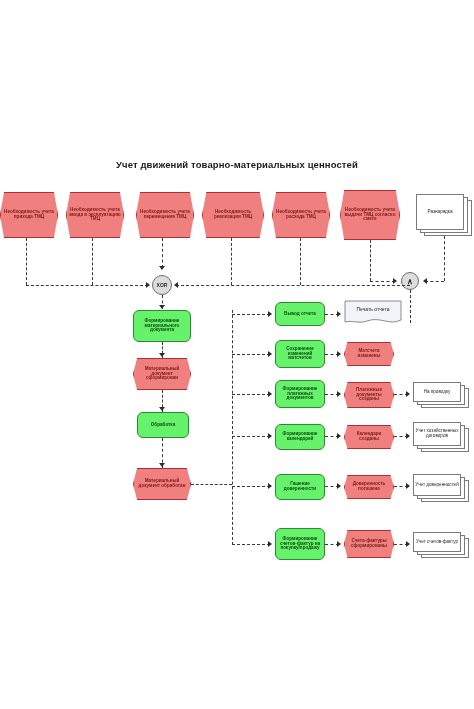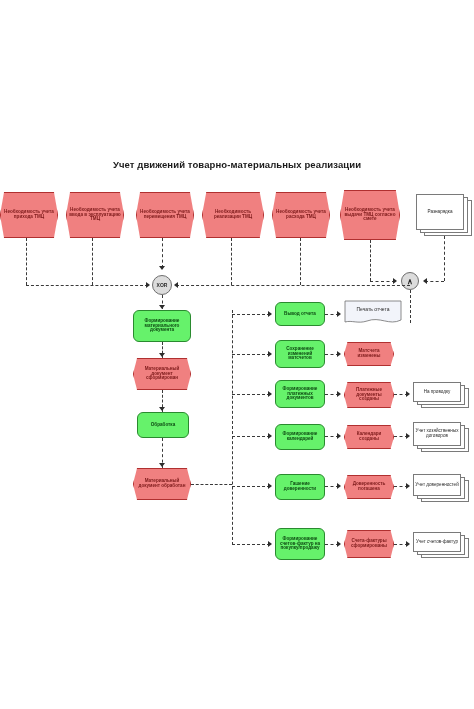--- a/index.html
+++ b/index.html
@@ -99,21 +99,21 @@
   .arr { position:absolute; width:0; height:0; }
   .arr.down  { border-left:3px solid transparent; border-right:3px solid transparent; border-top:4.5px solid #2b2b2b; }
   .arr.right { border-top:3px solid transparent; border-bottom:3px solid transparent; border-left:4.5px solid #2b2b2b; }
   .arr.left  { border-top:3px solid transparent; border-bottom:3px solid transparent; border-right:4.5px solid #2b2b2b; }
 </style>
 </head>
 <body>
 
 <div id="canvas">
 
-  <div class="title">Учет движений товарно-материальных реализации</div>
+  <div class="title">Учет движений товарно-материальных ценностей</div>
 
   <div class="event" style="left:0px;  top:192px; width:58px; height:46px;">
     <span class="ntext">Необходимость учета прихода ТМЦ</span>
   </div>
   <div class="event" style="left:66px; top:192px; width:58px; height:46px;">
     <span class="ntext">Необходимость учета ввода в эксплуатацию ТМЦ</span>
   </div>
   <div class="event" style="left:136px; top:192px; width:58px; height:46px;">
     <span class="ntext">Необходимость учета перемещения ТМЦ</span>
   </div>

